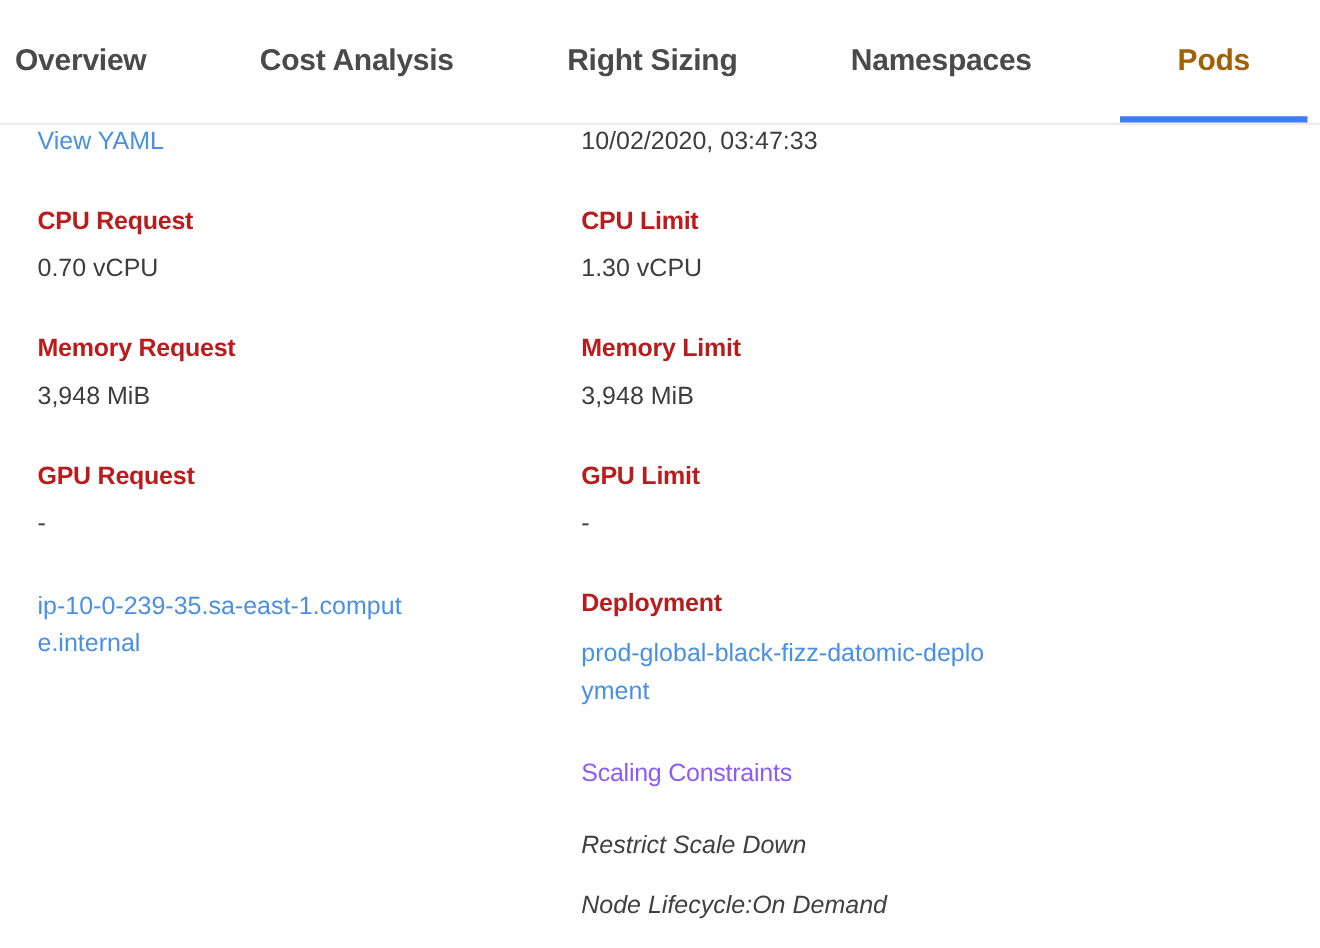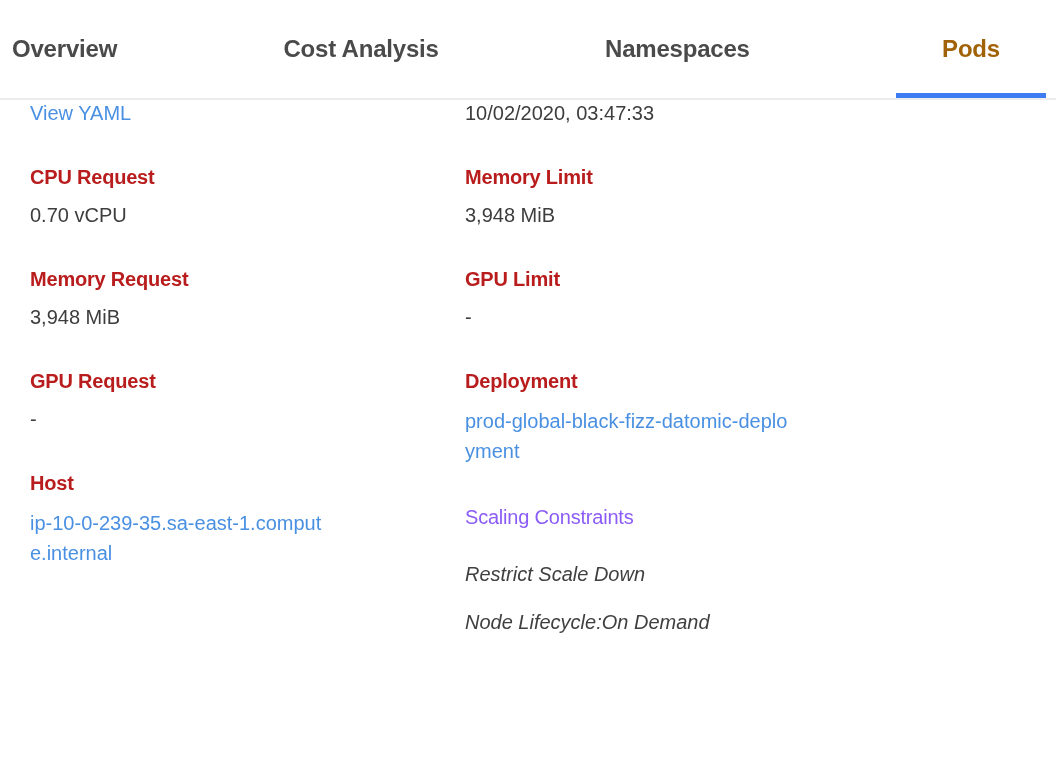--- a/index.html
+++ b/index.html
@@ -96,20 +96,21 @@
     color: #404040;
     font-style: italic;
   }
 </style>
 </head>
 <body>
 
 <div class="tabbar">
   <div class="tab">Overview</div>
   <div class="tab">Cost Analysis</div>
+  <div class="tab">Right Sizing</div>
   <div class="tab">Namespaces</div>
   <div class="tab active">Pods</div>
 </div>
 
 <div class="content">
 
   <div class="col-left">
     <div class="top-row">
       <a class="link">View YAML</a>
     </div>
@@ -123,30 +124,33 @@
       <div class="field-label">Memory Request</div>
       <div class="field-value">3,948 MiB</div>
     </div>
 
     <div class="field">
       <div class="field-label">GPU Request</div>
       <div class="field-value">-</div>
     </div>
 
     <div class="field">
-      <div class="field-label">Host</div>
       <a class="field-value link link-value host-link">ip-10-0-239-35.sa-east-1.compute.internal</a>
     </div>
   </div>
 
   <div class="col-right">
     <div class="top-row">
       <span class="timestamp">10/02/2020, 03:47:33</span>
     </div>
 
+    <div class="field">
+      <div class="field-label">CPU Limit</div>
+      <div class="field-value">1.30 vCPU</div>
+    </div>
 
     <div class="field">
       <div class="field-label">Memory Limit</div>
       <div class="field-value">3,948 MiB</div>
     </div>
 
     <div class="field">
       <div class="field-label">GPU Limit</div>
       <div class="field-value">-</div>
     </div>

